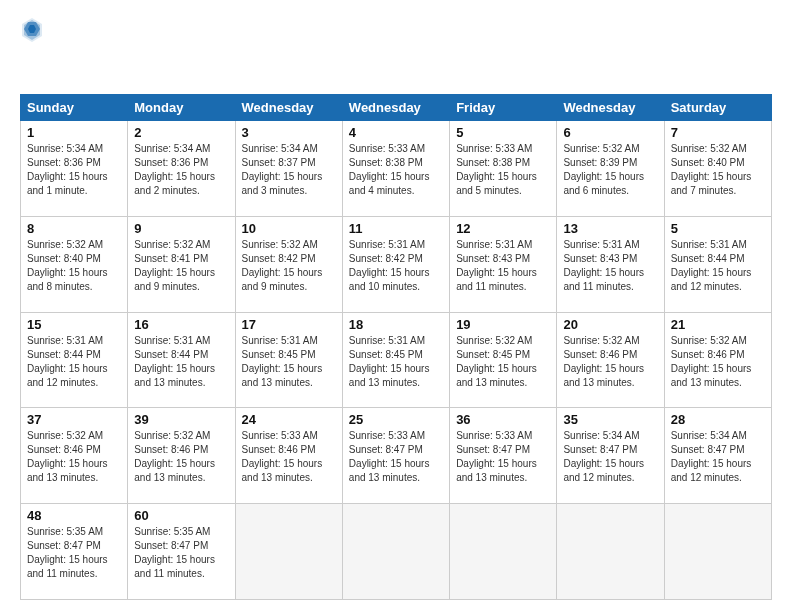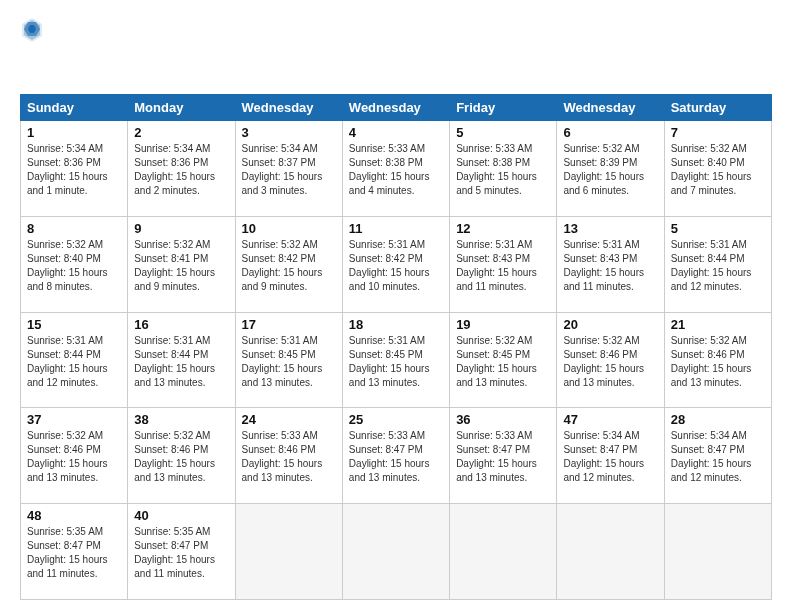--- a/index.html
+++ b/index.html
@@ -217,51 +217,51 @@
             <span class="day-num">21</span>
             <div class="day-info">Sunrise: 5:32 AM<br>Sunset: 8:46 PM<br>Daylight: 15 hours<br>and 13 minutes.</div>
           </td>
         </tr>
         <tr>
           <td>
             <span class="day-num">37</span>
             <div class="day-info">Sunrise: 5:32 AM<br>Sunset: 8:46 PM<br>Daylight: 15 hours<br>and 13 minutes.</div>
           </td>
           <td>
-            <span class="day-num">38</span>
+            <span class="day-num">39</span>
             <div class="day-info">Sunrise: 5:32 AM<br>Sunset: 8:46 PM<br>Daylight: 15 hours<br>and 13 minutes.</div>
           </td>
           <td>
             <span class="day-num">24</span>
             <div class="day-info">Sunrise: 5:33 AM<br>Sunset: 8:46 PM<br>Daylight: 15 hours<br>and 13 minutes.</div>
           </td>
           <td>
             <span class="day-num">25</span>
             <div class="day-info">Sunrise: 5:33 AM<br>Sunset: 8:47 PM<br>Daylight: 15 hours<br>and 13 minutes.</div>
           </td>
           <td>
             <span class="day-num">36</span>
             <div class="day-info">Sunrise: 5:33 AM<br>Sunset: 8:47 PM<br>Daylight: 15 hours<br>and 13 minutes.</div>
           </td>
           <td>
-            <span class="day-num">47</span>
+            <span class="day-num">35</span>
             <div class="day-info">Sunrise: 5:34 AM<br>Sunset: 8:47 PM<br>Daylight: 15 hours<br>and 12 minutes.</div>
           </td>
           <td>
             <span class="day-num">28</span>
             <div class="day-info">Sunrise: 5:34 AM<br>Sunset: 8:47 PM<br>Daylight: 15 hours<br>and 12 minutes.</div>
           </td>
         </tr>
         <tr>
           <td>
             <span class="day-num">48</span>
             <div class="day-info">Sunrise: 5:35 AM<br>Sunset: 8:47 PM<br>Daylight: 15 hours<br>and 11 minutes.</div>
           </td>
           <td>
-            <span class="day-num">40</span>
+            <span class="day-num">60</span>
             <div class="day-info">Sunrise: 5:35 AM<br>Sunset: 8:47 PM<br>Daylight: 15 hours<br>and 11 minutes.</div>
           </td>
           <td class="empty"></td>
           <td class="empty"></td>
           <td class="empty"></td>
           <td class="empty"></td>
           <td class="empty"></td>
         </tr>
       </tbody>
   </table>

